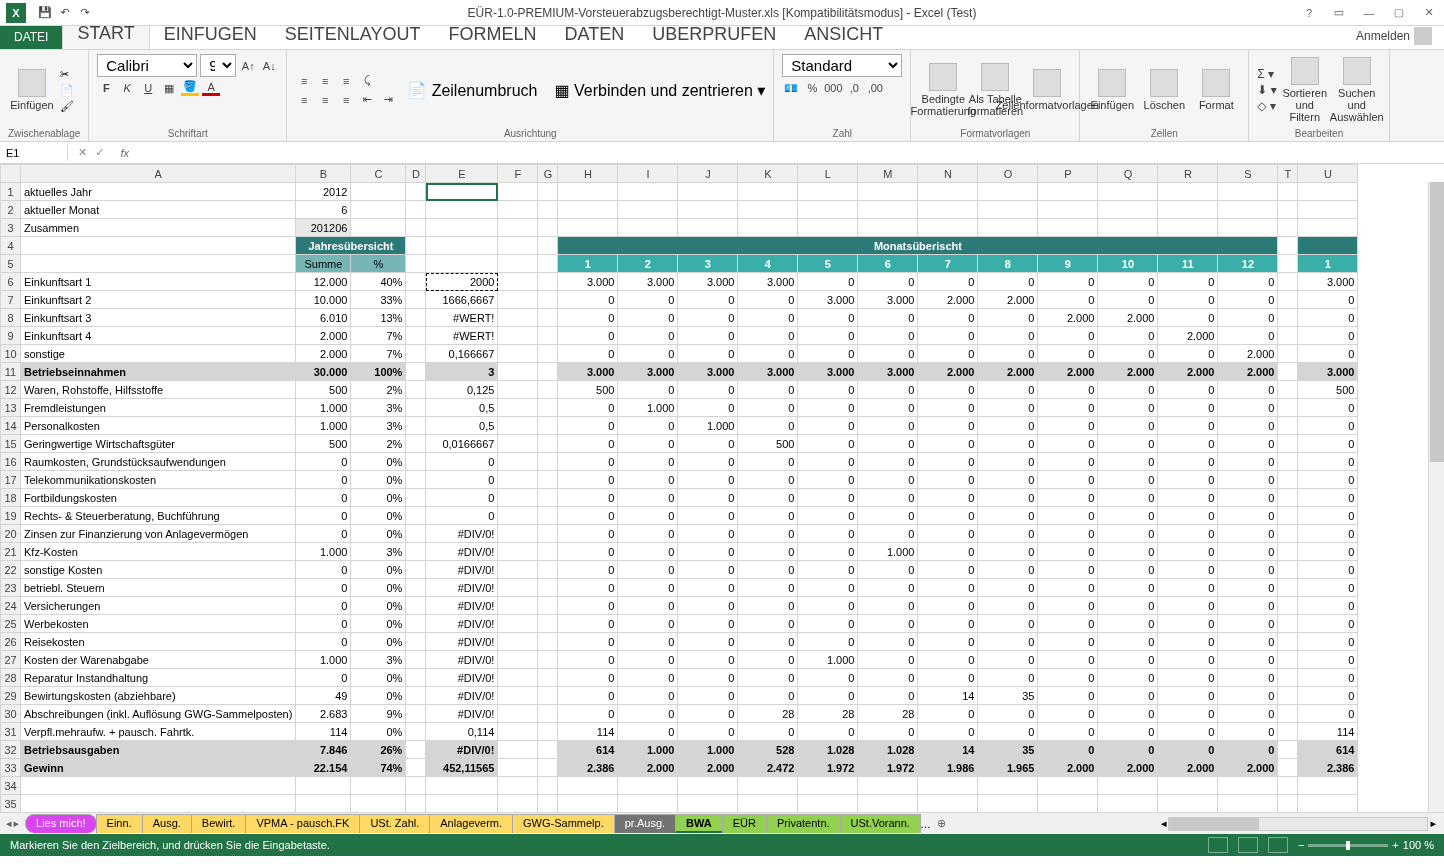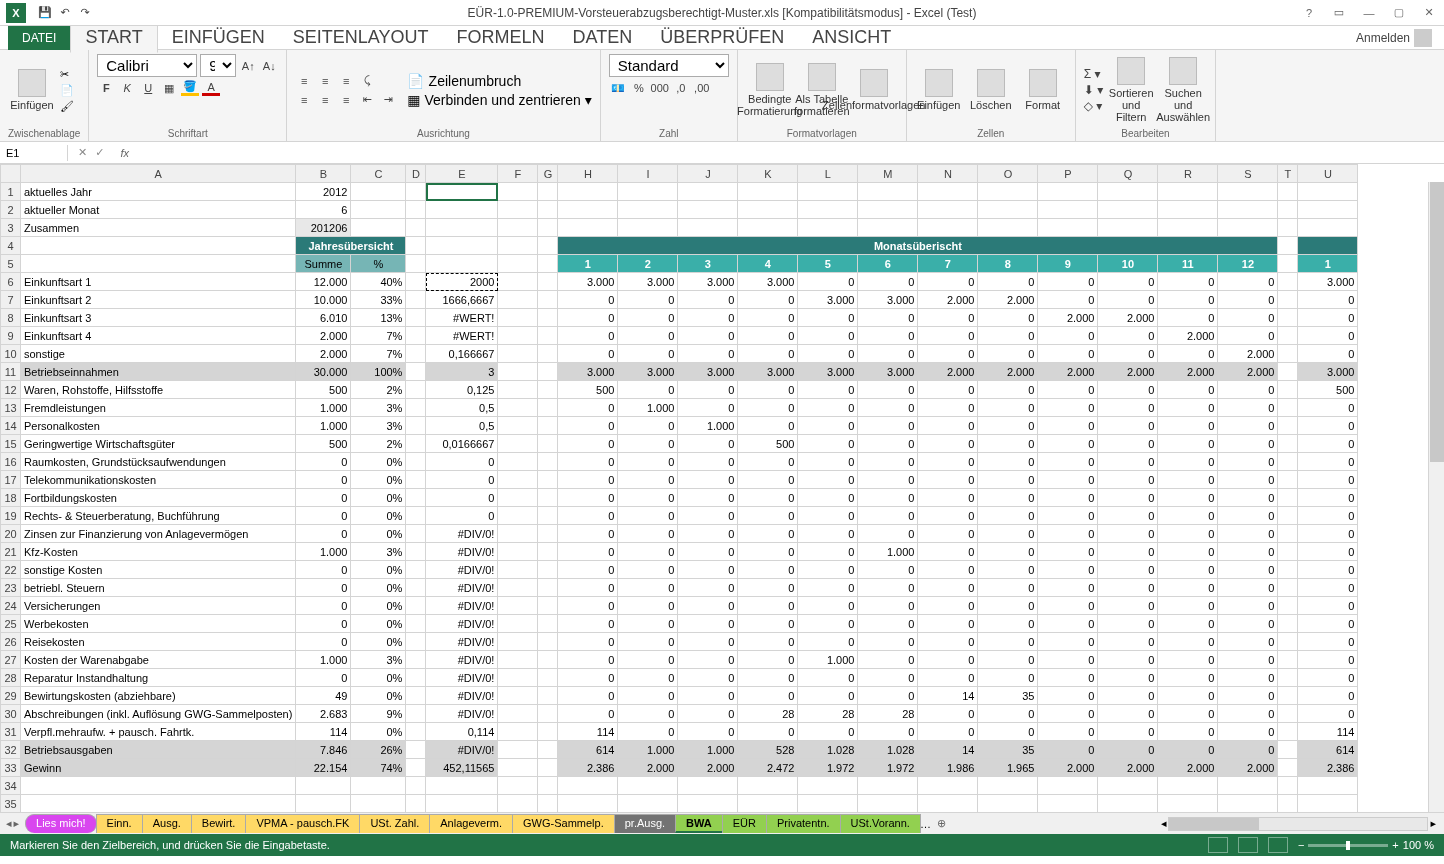--- a/index.html
+++ b/index.html
@@ -8,21 +8,21 @@
 
 .titlebar { height:26px; background:#fff; border-bottom:1px solid #d4d4d4; display:flex; align-items:center; position:relative; }
 .titlebar .xl-icon { width:20px; height:20px; margin:0 6px; background:#217346; color:#fff; font-weight:bold; text-align:center; line-height:20px; font-size:11px; }
 .titlebar .qat { display:flex; gap:2px; margin-left:4px; }
 .titlebar .qat span { width:18px; height:18px; display:flex; align-items:center; justify-content:center; color:#444; }
 .titlebar .title { position:absolute; left:50%; transform:translateX(-50%); color:#444; font-size:12px; }
 .titlebar .winbtns { margin-left:auto; display:flex; }
 .titlebar .winbtns span { width:30px; height:24px; display:flex; align-items:center; justify-content:center; color:#666; }
 
 
-.ribtabs { height:24px; background:#fff; display:flex; align-items:center; padding-left:8px; border-bottom:1px solid #d4d4d4; }
+.ribtabs { height:24px; background:#fff; display:flex; align-items:flex-end; padding-left:0; border-bottom:1px solid #d4d4d4; }
 .ribtabs .filetab { background:#217346; color:#fff; padding:4px 14px; font-size:12px; height:24px; display:flex; align-items:center; }
 .ribtabs .tab { padding:4px 14px; font-size:18px; color:#444; text-transform:uppercase; cursor:pointer; }
 .ribtabs .tab.active { border:1px solid #d4d4d4; border-bottom:1px solid #f5f5f5; background:#f5f5f5; }
 .ribtabs .signin { margin-left:auto; padding:4px 12px; font-size:12px; color:#444; display:flex; align-items:center; gap:4px; }
 .ribtabs .signin .avatar { width:18px; height:18px; background:#ccc; }
 
 
 .ribbon { height:92px; background:#f5f5f5; border-bottom:1px solid #d4d4d4; display:flex; }
 .group { border-right:1px solid #d4d4d4; padding:4px 8px 2px; display:flex; flex-direction:column; position:relative; }
 .group .ctrls { flex:1; display:flex; align-items:center; gap:4px; }
@@ -47,21 +47,21 @@
 .sheet th { background:#f0f0f0; font-weight:normal; color:#444; text-align:center; position:sticky; }
 .sheet .rh { background:#f0f0f0; text-align:center; width:20px; }
 .colA{width:235px;} .colB{width:55px;} .colC{width:55px;} .colD{width:20px;}
 .colE{width:72px;} .colF{width:40px;} .colG{width:20px;}
 .colM{width:60px;} .colT{width:20px;} .colU{width:60px;}
 .r{text-align:right;}
 .hdrTeal{background:#2b7a78;color:#fff;text-align:center;font-weight:bold;}
 .hdrTeal2{background:#3aafa9;color:#fff;text-align:center;font-weight:bold;}
 .subTeal{background:#76b5b5;color:#000;text-align:center;}
 .grey{background:#e8e8e8;}
-.totRow{background:#d5d5d5;font-weight:normal;}
+.totRow{background:#d5d5d5;font-weight:bold;}
 .dot td{border-bottom:1px dotted #999;}
 .sel-cell{outline:2px solid #217346; outline-offset:-2px;}
 .marq{outline:1px dashed #000; outline-offset:-1px;}
 
 
 .sheettabs { height:22px; background:#f0f0f0; border-top:1px solid #d4d4d4; display:flex; align-items:center; font-size:11px; }
 .sheettabs .nav { display:flex; gap:2px; padding:0 6px; color:#666; }
 .sheettabs .tab { padding:2px 10px; border:1px solid #aaa; border-bottom:none; margin-right:-1px; cursor:pointer; }
 .st-black{background:#d946ef;color:#fff;border-radius:9px;} .st-yellow{background:#ffd966;} .st-blue{background:#737373;color:#fff;} .st-green{background:#92d050;}
 .sheettabs .plus{padding:2px 6px;color:#666;}
@@ -165,21 +165,21 @@
             <span>⤹</span>
           </div>
         <div class="smallrow">
             <span>≡</span>
             <span>≡</span>
             <span>≡</span>
             <span>⇤</span>
             <span>⇥</span>
           </div>
       </div>
-      <div style="display:flex;flex-direction:column;gap:3px;font-size:14px">
+      <div style="display:flex;flex-direction:row;gap:17px;font-size:16px">
         <div>📄 <span>Zeilenumbruch</span></div>
         <div>▦ <span>Verbinden und zentrieren</span> ▾</div>
       </div>
     </div>
     <div class="glabel">Ausrichtung</div>
   </div>
   <div class="group">
     <div class="ctrls" style="flex-direction:column;gap:3px;align-items:start">
       <select class="sel" style="width:120px"><option>Standard</option></select>
       <div class="smallrow">

